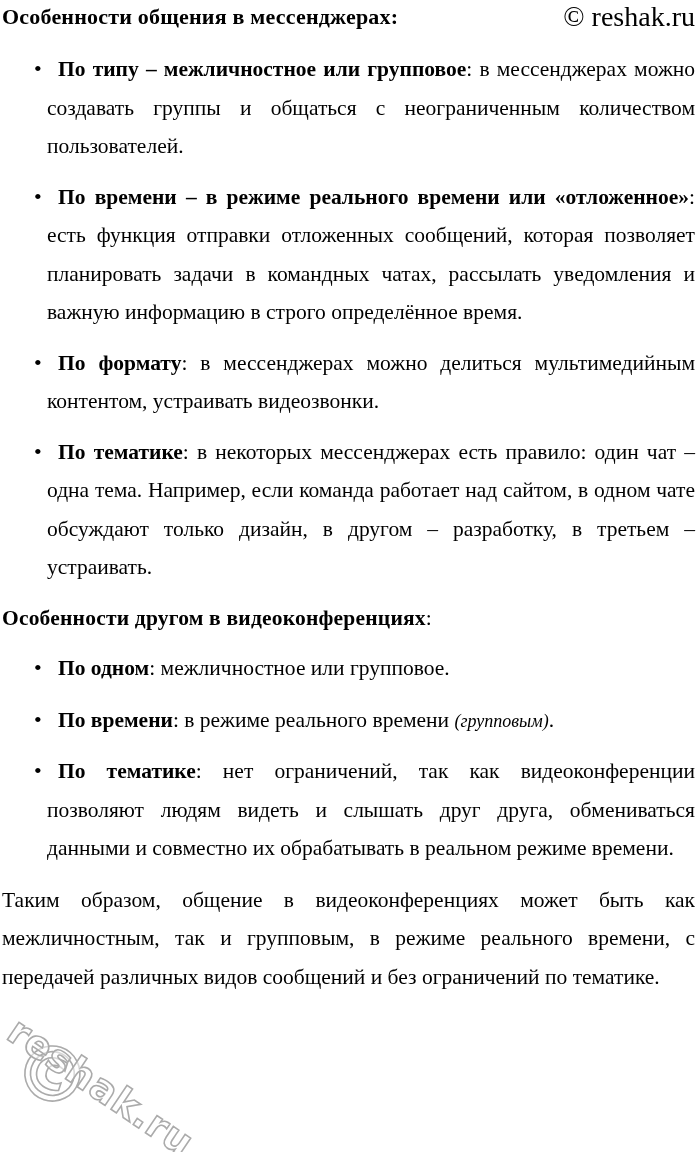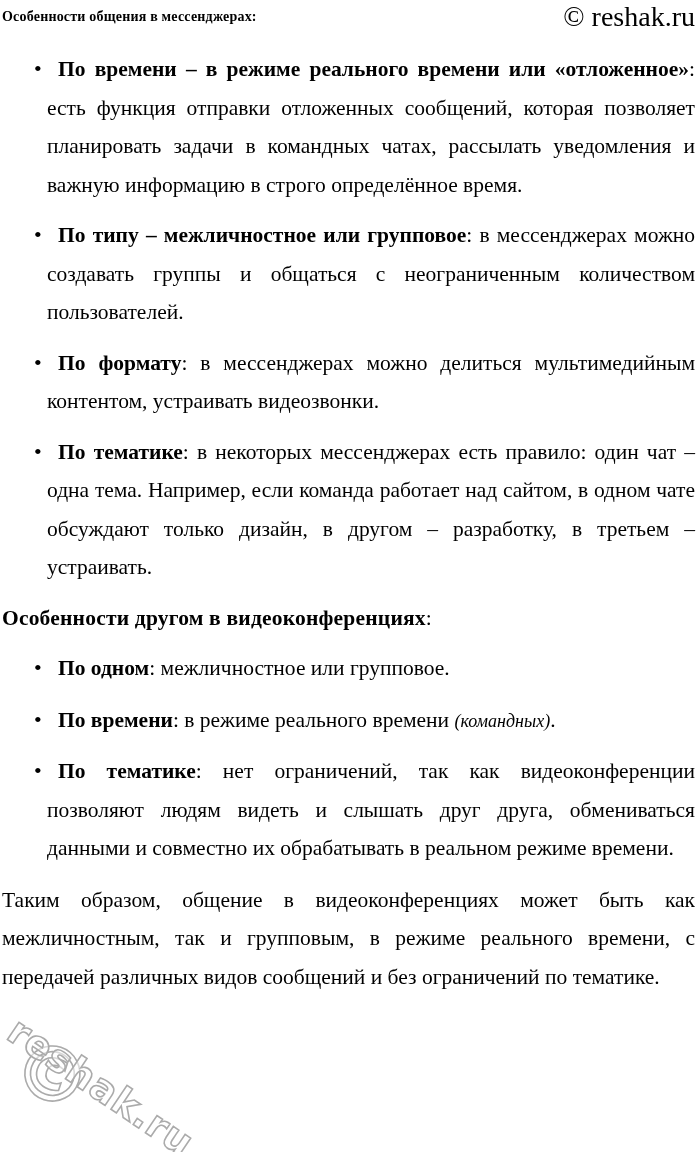--- a/index.html
+++ b/index.html
@@ -14,21 +14,21 @@
   }
   .page { padding: 3px 2px 0 2px; position: relative; width: 699px; height: 1152px; }
 
   .header-row {
     display: flex;
     justify-content: space-between;
     align-items: flex-start;
     line-height: 28px;
     margin-bottom: 19px;
   }
-  h1 { font-size: 14px; font-weight: bold; letter-spacing: 0.2px; }
+  h1 { font-size: 22px; font-weight: bold; letter-spacing: 0.2px; }
   .copyright { font-size: 28px; font-weight: normal; white-space: nowrap; padding-right: 2px; }
 
   ul.doc-list { list-style: none; padding-left: 45px; padding-right: 2px; }
   ul.doc-list li {
     position: relative;
     text-align: justify;
     line-height: 38.5px;
     margin-bottom: 12px;
     text-indent: 11px;
   }
@@ -87,31 +87,31 @@
 <body style="--page-bg: #ffffff; --text-color: #000000; --watermark-stroke: #ababab;">
 
 <div class="page">
 
   <div class="header-row">
     <h1>Особенности общения в мессенджерах:</h1>
     <span class="copyright">© reshak.ru</span>
   </div>
 
   <ul class="doc-list">
+    <li><span class="lead">По типу – межличностное или групповое</span><span>: в мессенджерах можно создавать группы и общаться с неограниченным количеством пользователей.</span></li>
     <li><span class="lead">По времени – в режиме реального времени или «отложенное»</span><span>: есть функция отправки отложенных сообщений, которая позволяет планировать задачи в командных чатах, рассылать уведомления и важную информацию в строго определённое время.</span></li>
-    <li><span class="lead">По типу – межличностное или групповое</span><span>: в мессенджерах можно создавать группы и общаться с неограниченным количеством пользователей.</span></li>
     <li><span class="lead">По формату</span><span>: в мессенджерах можно делиться мультимедийным контентом, устраивать видеозвонки.</span></li>
     <li><span class="lead">По тематике</span><span>: в некоторых мессенджерах есть правило: один чат – одна тема. Например, если команда работает над сайтом, в одном чате обсуждают только дизайн, в другом – разработку, в третьем – устраивать.</span></li>
   </ul>
 
   <h2><span>Особенности другом в видеоконференциях</span><span class="colon">:</span></h2>
 
   <ul class="doc-list">
     <li><span class="lead">По одном</span><span>: межличностное или групповое.</span><span class="note-italic"></span><span></span></li>
-    <li><span class="lead">По времени</span><span>: в режиме реального времени </span><span class="note-italic">(командных)</span><span>.</span></li>
+    <li><span class="lead">По времени</span><span>: в режиме реального времени </span><span class="note-italic">(групповым)</span><span>.</span></li>
     <li><span class="lead">По тематике</span><span>: нет ограничений, так как видеоконференции позволяют людям видеть и слышать друг друга, обмениваться данными и совместно их обрабатывать в реальном режиме времени.</span><span class="note-italic"></span><span></span></li>
   </ul>
 
   <p class="conclusion">Таким образом, общение в видеоконференциях может быть как межличностным, так и групповым, в режиме реального времени, с передачей различных видов сообщений и без ограничений по тематике.</p>
 
   <div class="watermark">
     <span class="wm-copyright">©</span>
     <span class="wm-text">reshak.ru</span>
   </div>
 

